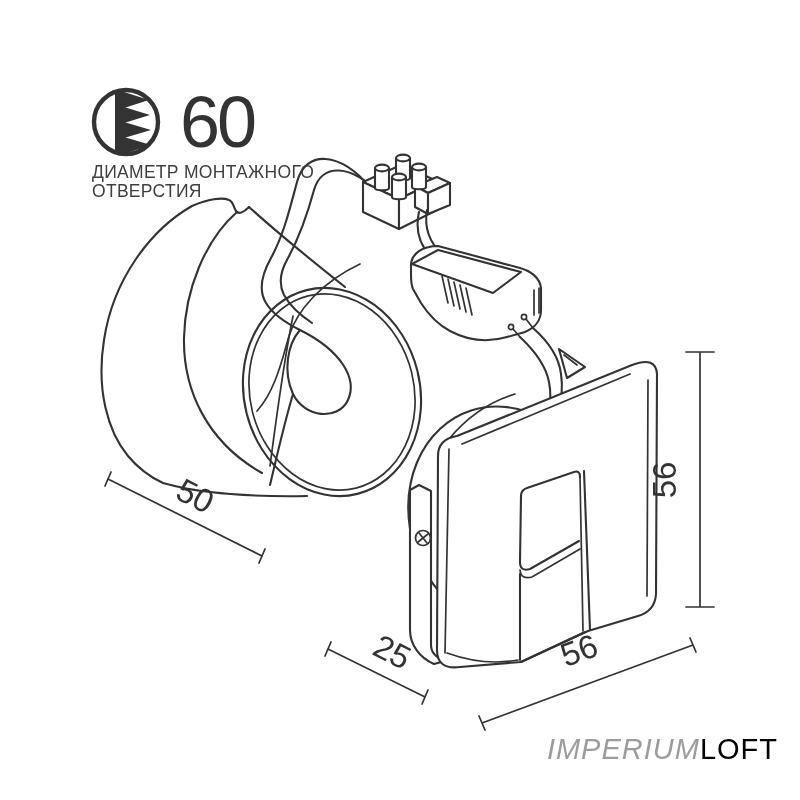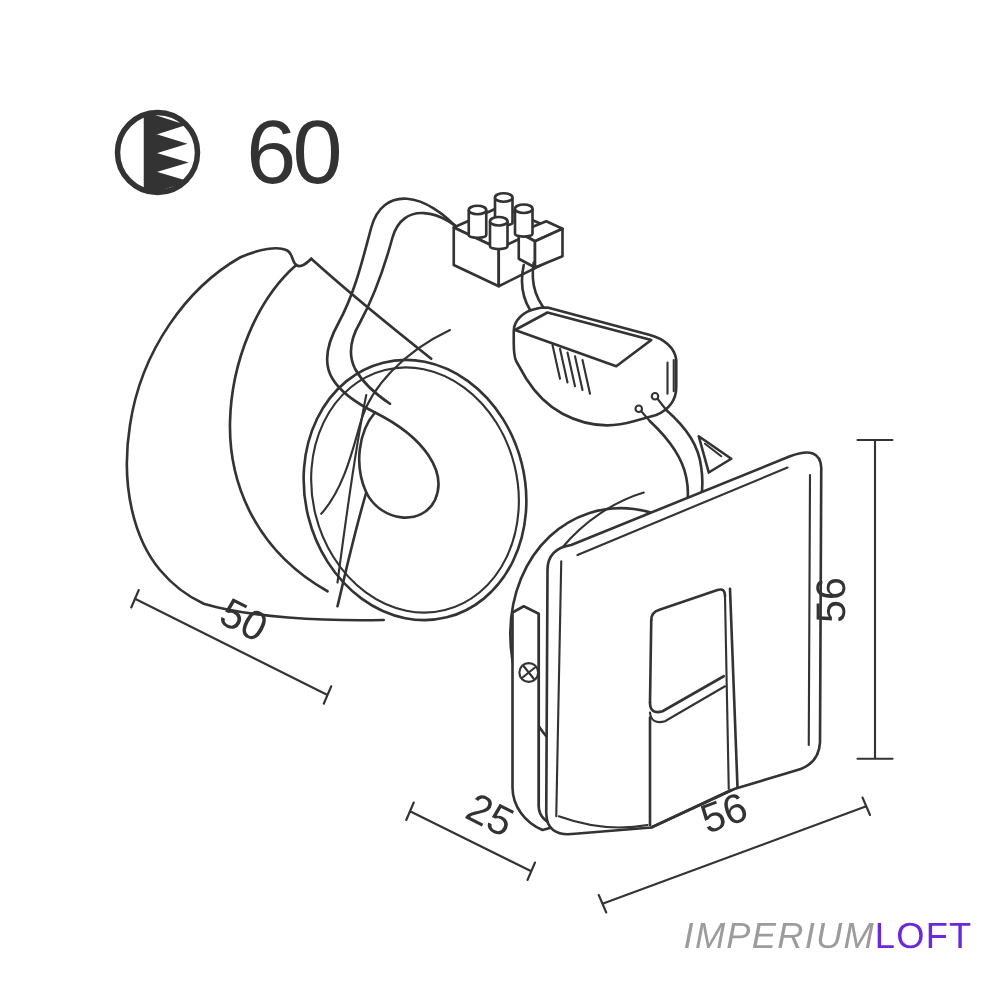--- a/index.html
+++ b/index.html
@@ -3,39 +3,39 @@
 <meta charset="utf-8">
 <style>
   html,body{margin:0;padding:0;}
   body{
     width:800px;height:800px;position:relative;overflow:hidden;
     background:#ffffff;
     font-family:"Liberation Sans","DejaVu Sans",sans-serif;
   }
   .callout{
     position:absolute;left:88px;top:84px;
-    display:flex;align-items:center;gap:33px;
+    display:flex;align-items:center;gap:16px;
   }
   .callout .num{
     font-size:72px;font-weight:500;color:#333333;
     letter-spacing:-3px;line-height:1;
   }
   .callout-label{
     position:absolute;left:92px;top:163px;width:280px;
     font-size:17.5px;line-height:18.5px;color:#3f3f3f;
     letter-spacing:0.3px;
   }
   .drawing-svg{position:absolute;left:0;top:0;}
   .logo{
     position:absolute;right:22px;top:733px;
     font-size:29px;font-weight:300;letter-spacing:1px;
     white-space:nowrap;
   }
   .logo .primary{color:#9c9c9c;font-style:italic;}
-  .logo .secondary{color:#6d28d9;}
+  .logo .secondary{color:#000000;}
   
   .ln{fill:none;stroke:#333333;stroke-width:2.1;stroke-linecap:round;stroke-linejoin:round;}
   .lnw{fill:#ffffff;stroke:#333333;stroke-width:2.1;stroke-linejoin:round;}
   .thin{fill:none;stroke:#333333;stroke-width:1.7;stroke-linecap:round;}
   .dim{fill:none;stroke:#333333;stroke-width:1.7;stroke-linecap:round;}
   .dimtxt{fill:#333333;font-size:33px;font-family:"Liberation Sans","DejaVu Sans",sans-serif;}
 </style>
 </head>
 <body>
 
@@ -44,20 +44,22 @@
     <circle cx="38" cy="38" r="32" fill="none" stroke="#333333" stroke-width="4.4"></circle>
     <rect x="27" y="8" width="9" height="62" fill="#333333"></rect>
     <path fill="#333333" d="M36 8  L61 16 L36 24 Z"></path>
     <path fill="#333333" d="M36 23 L62 31 L36 39 Z"></path>
     <path fill="#333333" d="M36 38 L63 46 L36 54 Z"></path>
     <path fill="#333333" d="M36 53 L63 61 L36 70 Z"></path>
   </svg>
   <span class="num">60</span>
 </div>
 <div class="callout-label">
+  <div>ДИАМЕТР МОНТАЖНОГО</div>
+  <div>ОТВЕРСТИЯ</div>
 </div>
 
 <svg class="drawing-svg" width="800" height="800" viewBox="0 0 800 800">
 
   <g>
 
     <path class="ln" d="M 249,207
          C 244,212 239,215 236,211 C 233,207 234,202 229,200
          C 222,197 208,199 192,206
          C 150,230 113,280 104,340

